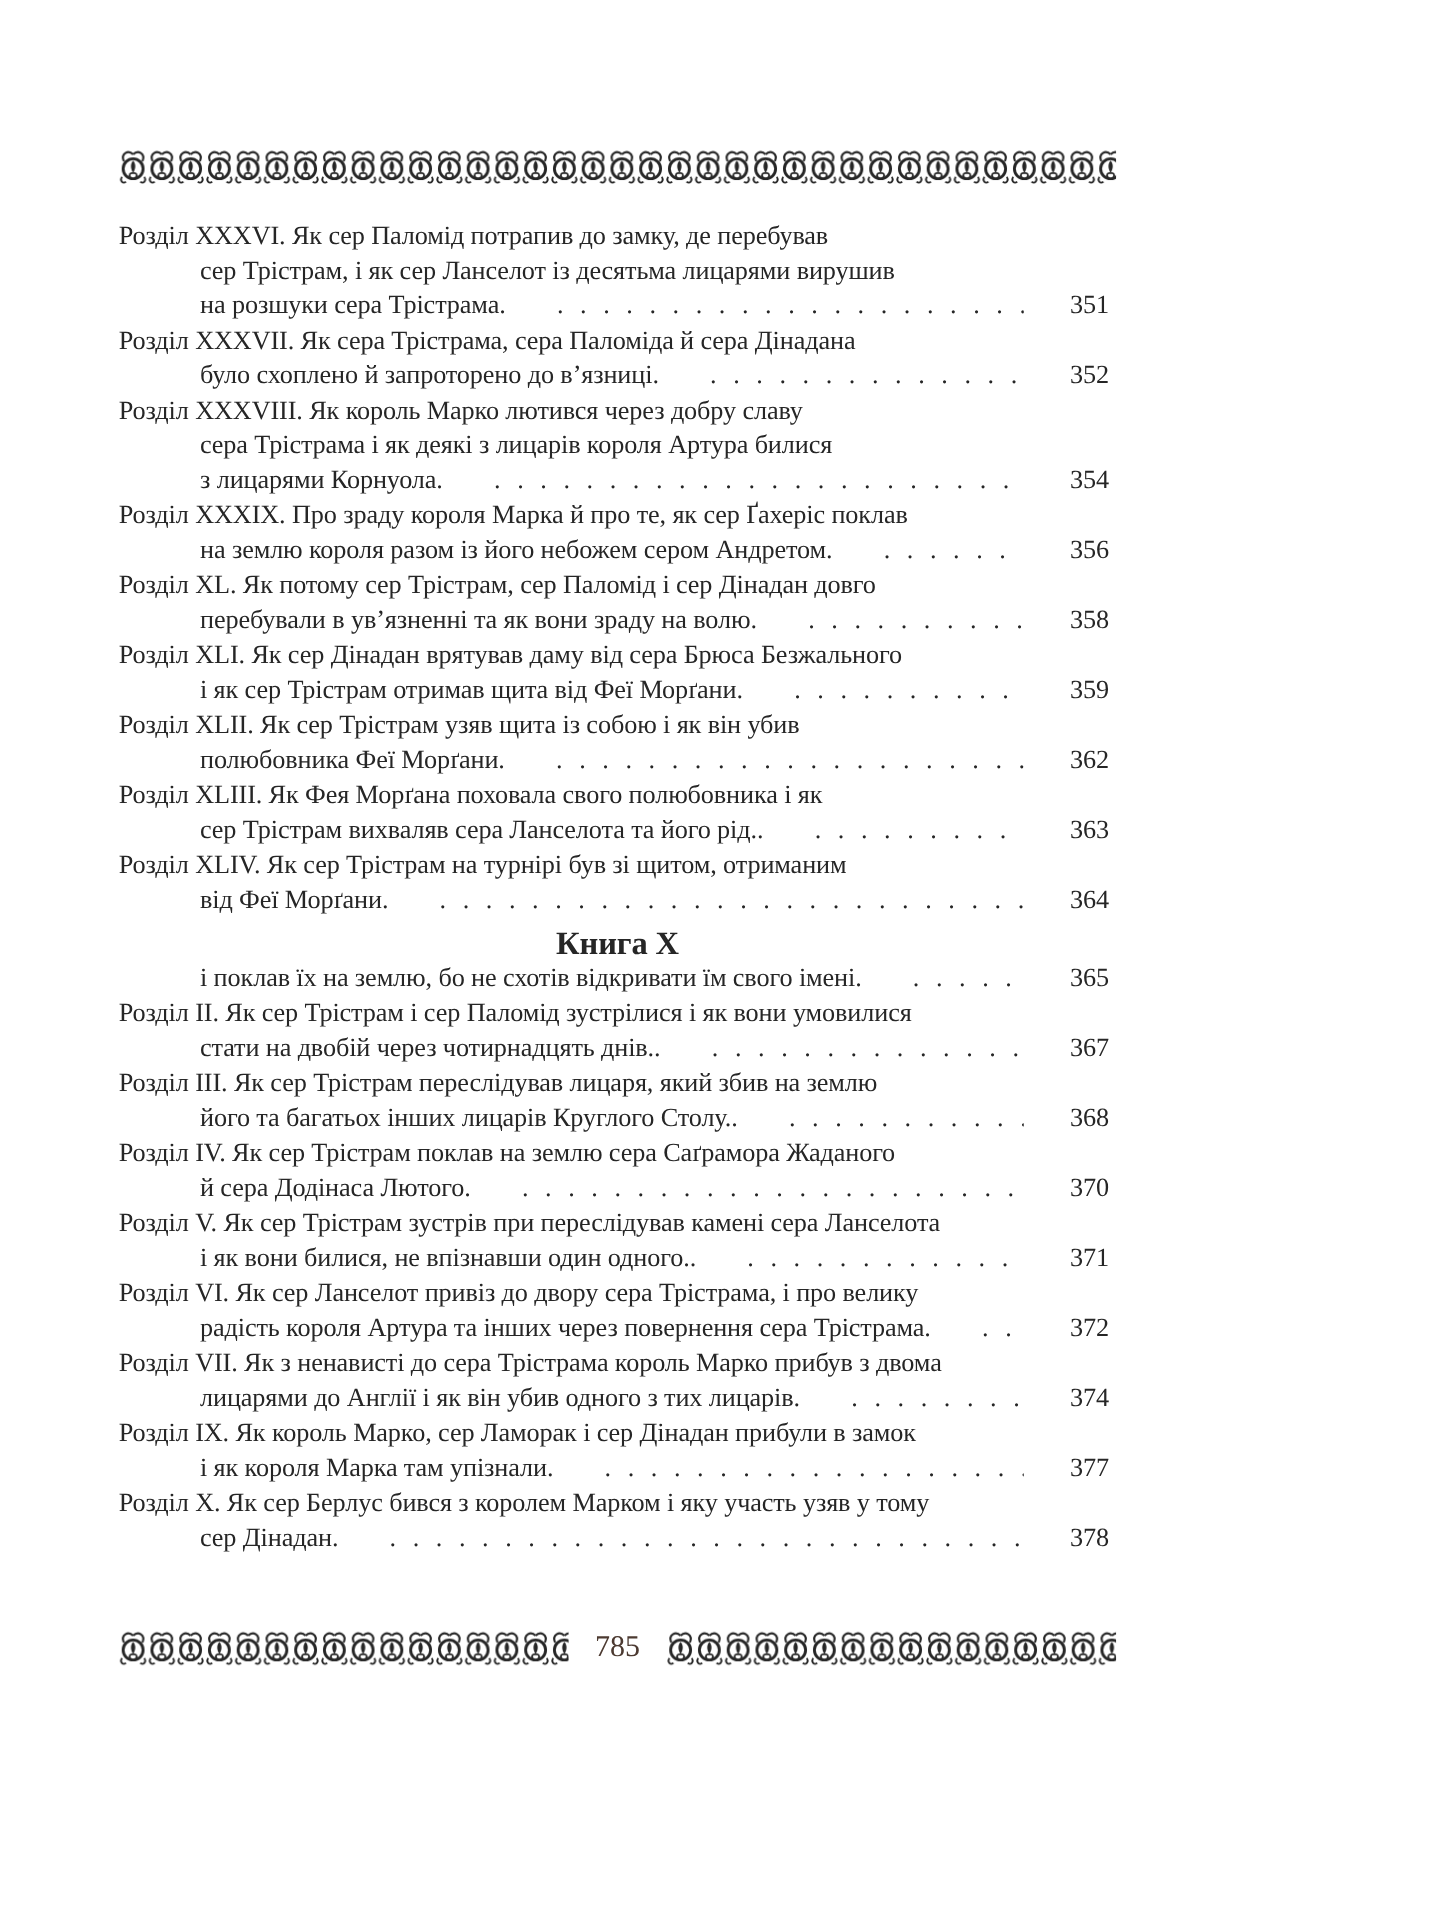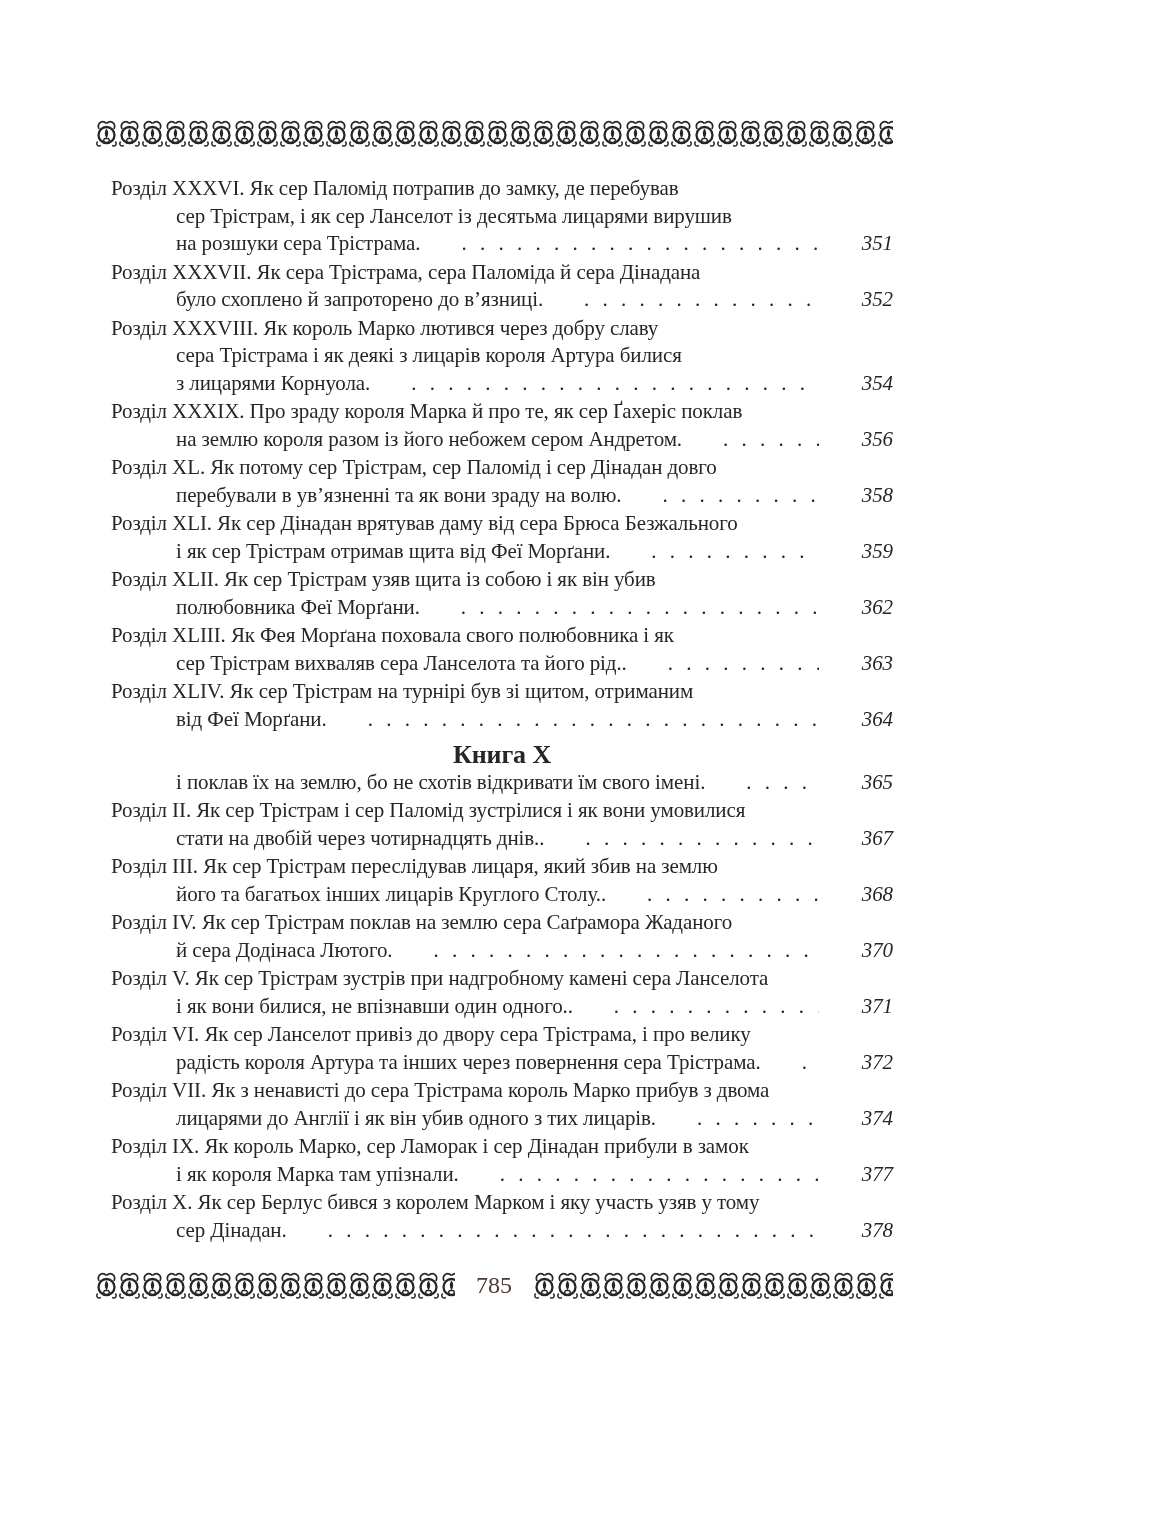--- a/index.html
+++ b/index.html
@@ -25,55 +25,52 @@
     position: absolute;
     left: 95px; top: 118px;
     width: 798px;
   }
   .ornament-strip { display: block; color: var(--ornament-color); }
   .toc {
     margin-top: 27px;
     font-size: 21px;
     line-height: 27.5px;
     letter-spacing: -0.1px;
-    margin-left: 16px;
   }
   .entry { margin-bottom: 1px; }
   .toc-line { white-space: nowrap; }
   .toc-line.cont { padding-left: 65px; }
   .toc-line.last { display: flex; align-items: baseline; white-space: nowrap; gap: 34px; }
   .toc-line.last .txt { flex: 0 0 auto; }
   .dots {
     flex: 1 1 auto;
     min-width: 0;
     overflow: hidden;
     white-space: nowrap;
     padding-left: 7px;
   }
   .dots::after {
     content: ". . . . . . . . . . . . . . . . . . . . . . . . . . . . . . . . . . . . . . . . . . . . . . . . . . . . . . . . . . . . . . . . . . . . . . . .";
     letter-spacing: 4px;
   }
   .pg {
     flex: 0 0 auto;
     min-width: 40px;
-    text-align: right;
     padding-left: 3px;
-    font-style: italic;
   }
   .book-heading {
     text-align: center;
     font-weight: bold;
     font-size: 26px;
     line-height: 27.5px;
     margin: 8px 0 0 0;
   }
   .folio-row {
     position: absolute;
-    left: 95px; top: 1270px;
+    left: 95px; top: 1303px;
     width: 798px;
     display: flex;
     align-items: flex-start;
     justify-content: space-between;
   }
   .folio-num {
     flex: 1 1 auto;
     text-align: center;
     font-size: 24px;
     color: var(--folio-color);
@@ -207,21 +204,21 @@
         </div>
         <div class="entry">
           <div class="toc-line">Розділ IV. Як сер Трістрам поклав на землю сера Саґрамора Жаданого</div>
           <div class="toc-line cont last">
             <span class="txt">й сера Додінаса Лютого.</span>
             <span class="dots"></span>
             <span class="pg">370</span>
           </div>
         </div>
         <div class="entry">
-          <div class="toc-line">Розділ V. Як сер Трістрам зустрів при надгробному камені сера Ланселота</div>
+          <div class="toc-line">Розділ V. Як сер Трістрам зустрів при переслідував камені сера Ланселота</div>
           <div class="toc-line cont last">
             <span class="txt">і як вони билися, не впізнавши один одного..</span>
             <span class="dots"></span>
             <span class="pg">371</span>
           </div>
         </div>
         <div class="entry">
           <div class="toc-line">Розділ VI. Як сер Ланселот привіз до двору сера Трістрама, і про велику</div>
           <div class="toc-line cont last">
             <span class="txt">радість короля Артура та інших через повернення сера Трістрама.</span>

